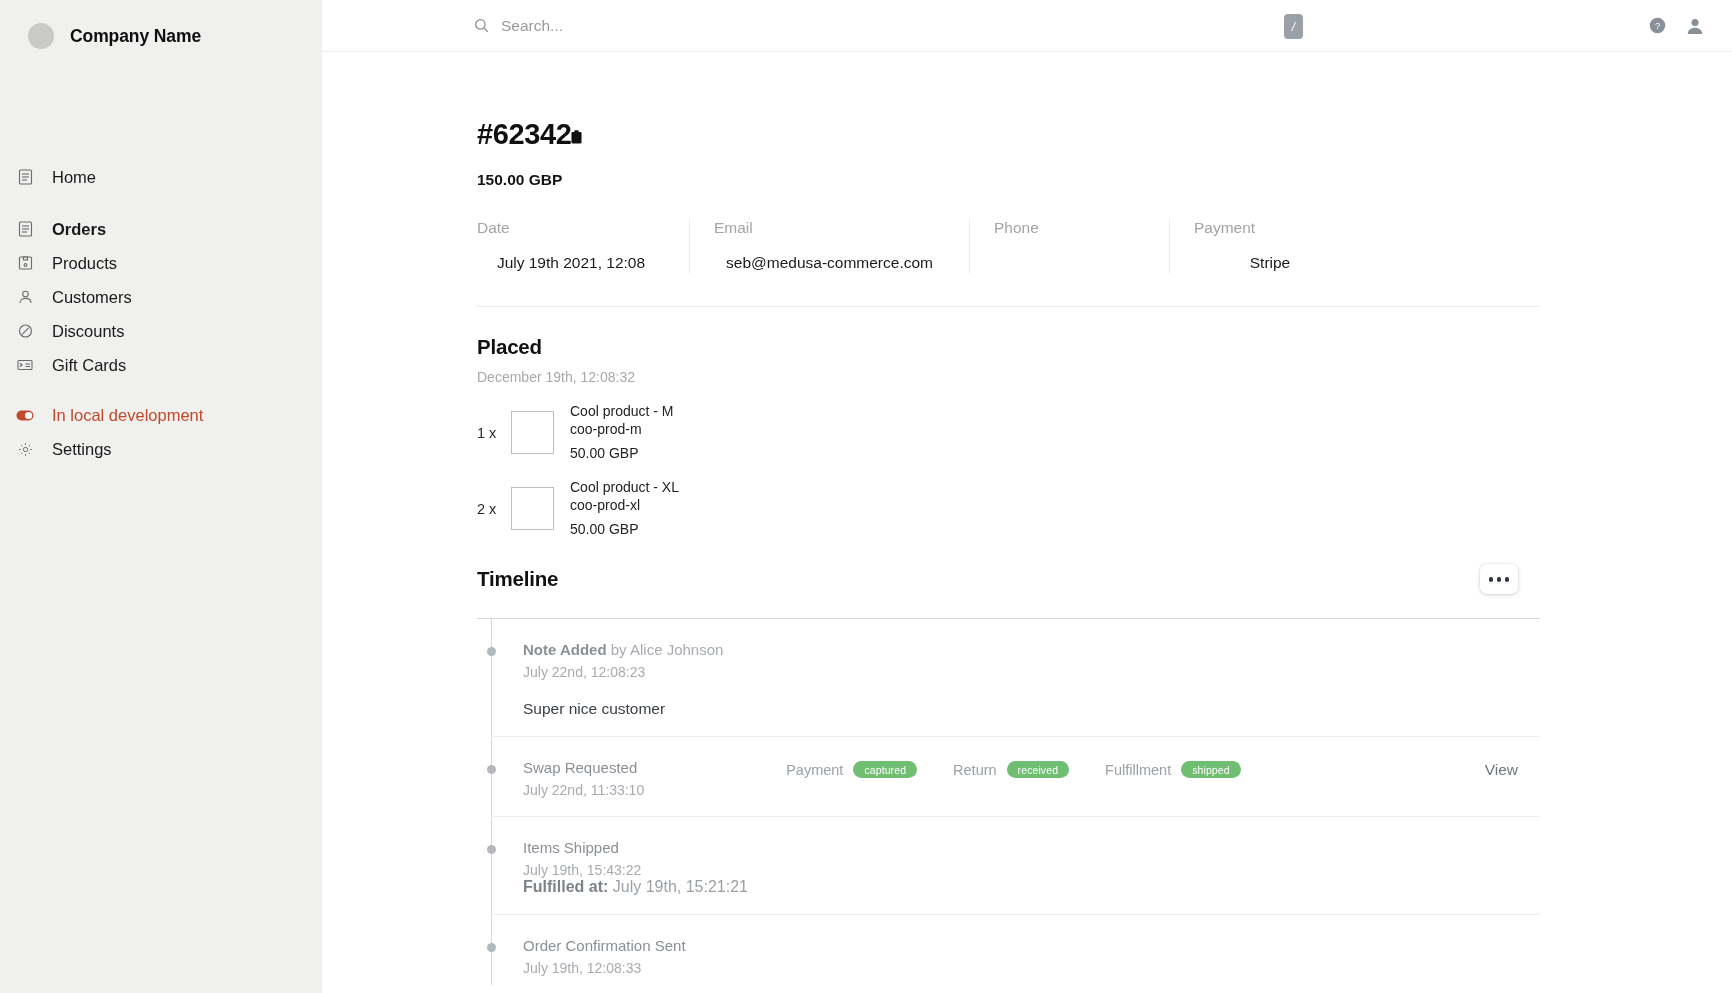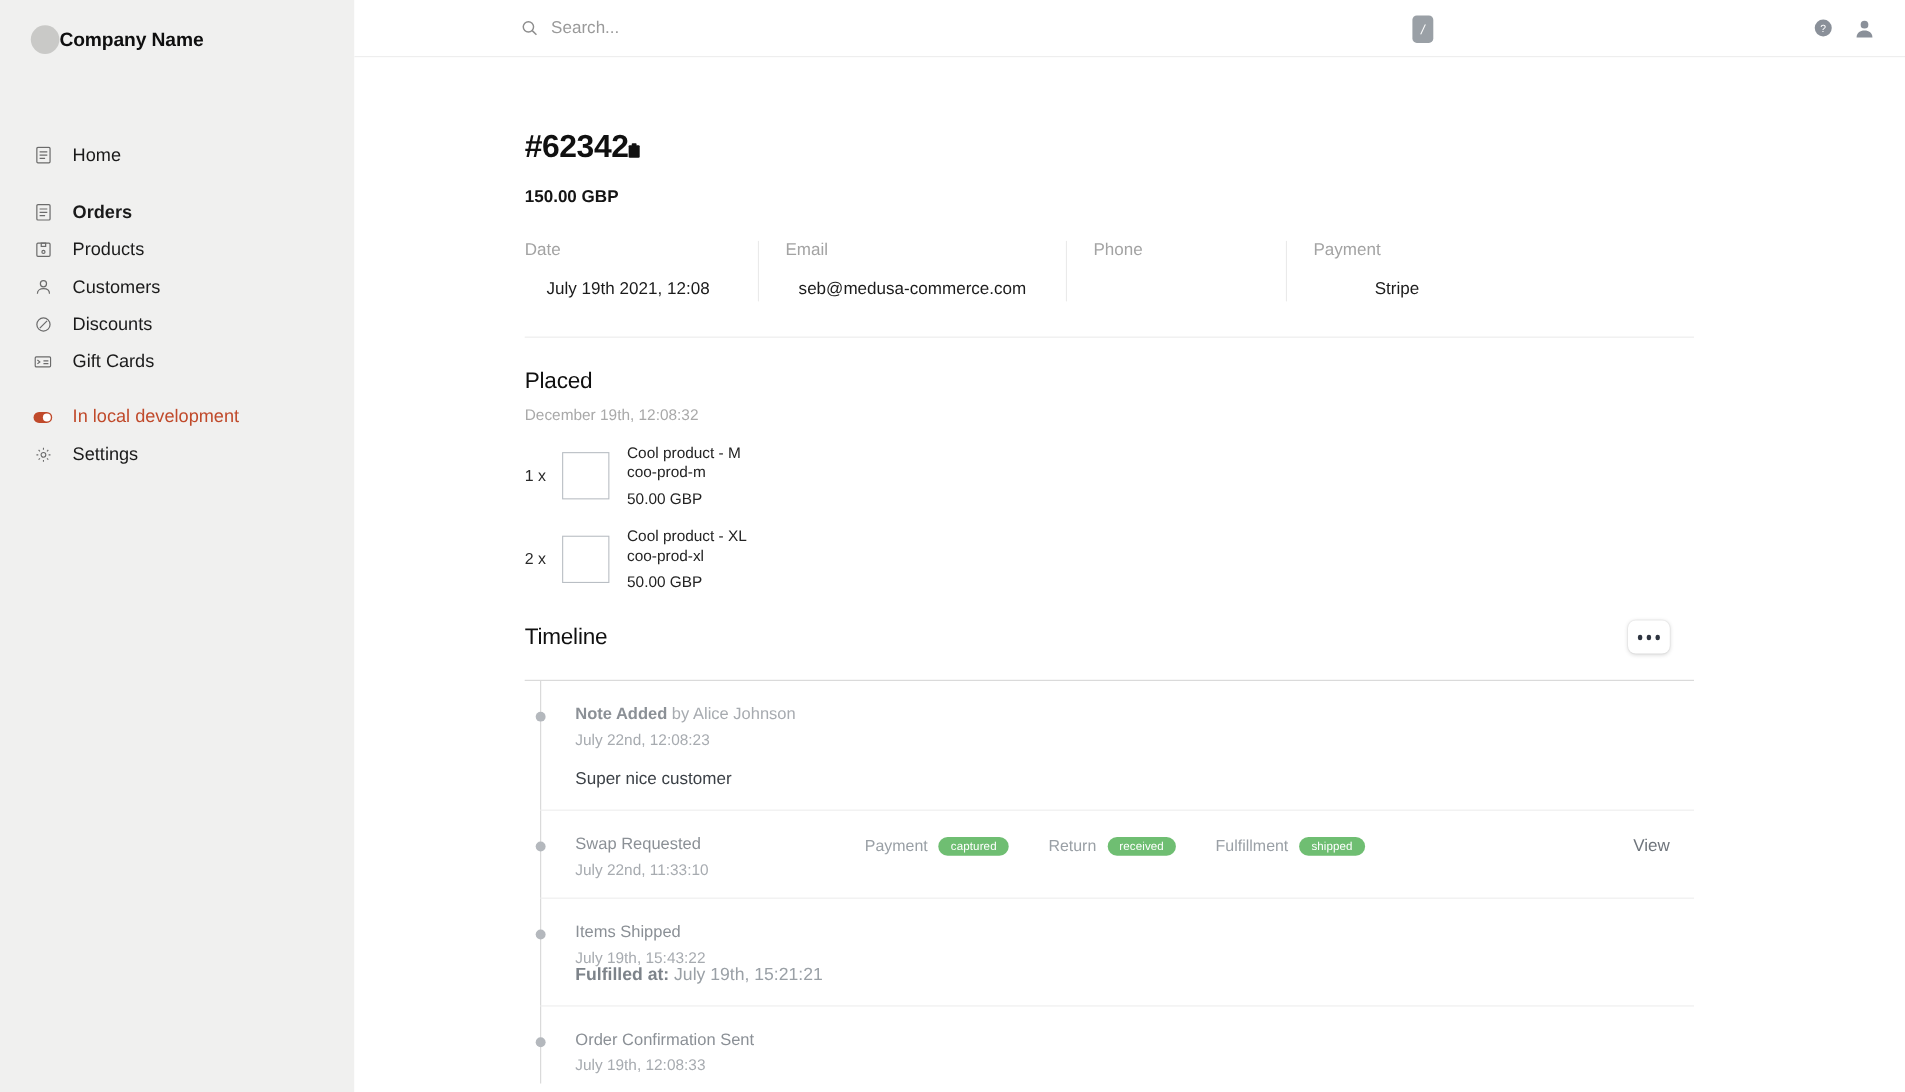--- a/index.html
+++ b/index.html
@@ -18,37 +18,37 @@
     width: 322px;
     min-width: 322px;
     height: 993px;
     background: #f0f0ef;
     padding: 18px 0 0 0;
     position: relative;
   }
   .brand {
     display: flex;
     align-items: center;
-    gap: 0;
+    gap: 16px;
     padding: 0 0 0 28px;
     height: 36px;
   }
   .brand-avatar {
     width: 26px; height: 26px;
     border-radius: 50%;
     background: #c9c9c7;
     flex: 0 0 26px;
   }
   .brand-name {
     font-size: 17.5px;
     font-weight: 700;
     color: #0f0f0f;
     letter-spacing: -0.1px;
   }
-  .nav { margin-top: 70px; padding-left: 30px; }
+  .nav { margin-top: 106px; padding-left: 16px; }
   .nav-item {
     display: flex;
     align-items: center;
     gap: 18px;
     height: 34px;
     cursor: pointer;
     color: #1a1a1a;
     font-size: 16.5px;
   }
   .nav-item .ico {
@@ -182,21 +182,21 @@
 
   .divider {
     height: 1px;
     background: #ececec;
     margin-top: 32px;
   }
 
   
   .section-title {
     font-size: 20.5px;
-    font-weight: 400;
+    font-weight: 700;
     color: #101010;
     letter-spacing: -0.2px;
   }
   .placed { margin-top: 28px; }
   .placed-time {
     margin-top: 10px;
     font-size: 14px;
     color: #a9a9a9;
   }
   .line-items { margin-top: 18px; }

